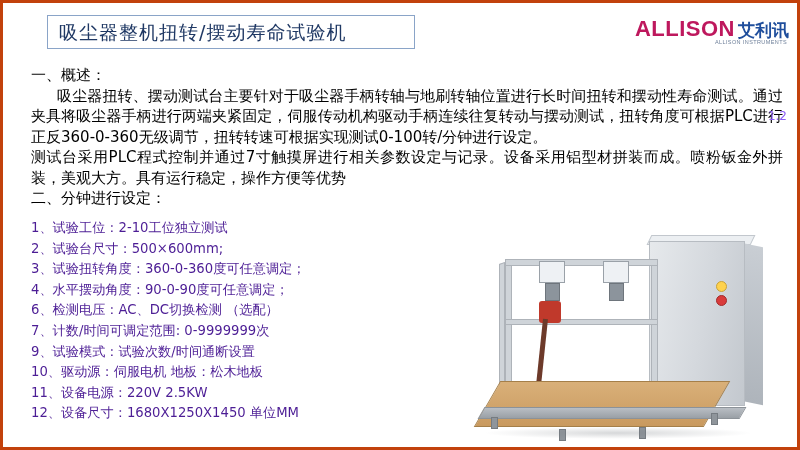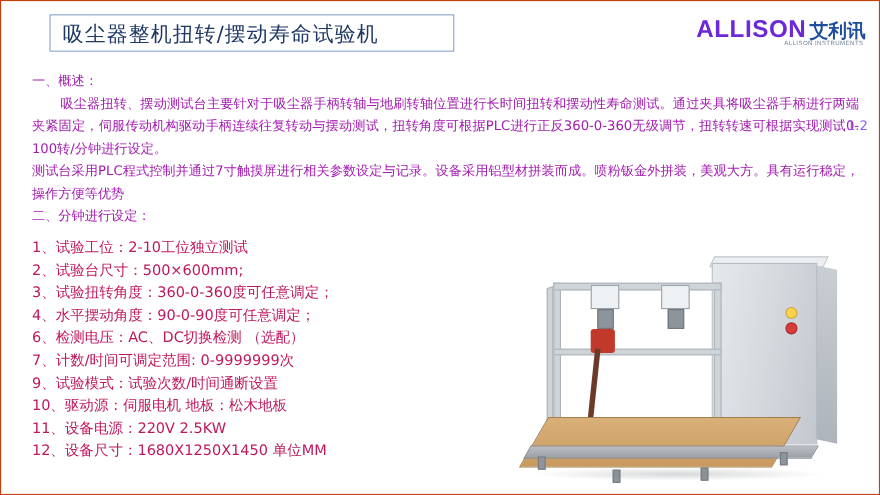--- a/index.html
+++ b/index.html
@@ -5,21 +5,21 @@
   html,body{margin:0;padding:0;}
   body{
     width:800px;height:450px;
     background:#ffffff;
     font-family:"Liberation Sans","DejaVu Sans",sans-serif;
     overflow:hidden;
     position:relative;
   }
   .page{
     position:absolute;inset:0;
-    border:1px solid #c2410c;
+    border:3px solid #c2410c;
     box-sizing:border-box;
   }
   
   .header{
     position:absolute;left:0;top:0;width:800px;height:56px;
   }
   .title-box{
     position:absolute;left:44px;top:12px;
     width:368px;height:34px;
     border:1px solid #8aa4c8;
@@ -30,51 +30,51 @@
     position:absolute;left:56px;top:17px;
     font-size:19px;color:#1f3864;
     letter-spacing:1px;
     font-family:"DejaVu Sans","Liberation Sans",sans-serif;
   }
   .logo{
     position:absolute;right:14px;top:13px;
     display:flex;align-items:baseline;gap:3px;
   }
   .logo-en{
-    font-size:22px;font-weight:bold;color:#6d28d9;
+    font-size:22px;font-weight:bold;color:#be185d;
     letter-spacing:0.5px;
     font-family:"Liberation Sans",sans-serif;
   }
   .logo-cn{
     font-size:17px;font-weight:bold;color:#1f4e9c;
     font-family:"DejaVu Sans","Liberation Sans",sans-serif;
   }
   .logo-sub{
     position:absolute;right:16px;top:36px;
     font-size:5.5px;color:#6d7f99;letter-spacing:0.4px;
     font-family:"Liberation Sans",sans-serif;
   }
   
   .content{
     position:absolute;left:28px;top:62px;width:752px;
     font-family:"DejaVu Sans","Liberation Sans",sans-serif;
-    font-size:12px;
-    color:#a21caf;
+    font-size:15px;
+    color:#000000;
     line-height:20.5px;
   }
   .para{
     margin:0;
     text-align:justify;
     width:752px;
   }
   .indent{text-indent:26px;}
   .list{
     position:absolute;left:28px;top:215px;
     font-family:"DejaVu Sans","Liberation Sans",sans-serif;
-    font-size:13.2px;color:#be185d;
+    font-size:13.2px;color:#4c1d95;
     line-height:20.6px;
     width:420px;
   }
   .list .row{white-space:nowrap;}
   .floatnum{
     position:absolute;right:10px;top:106px;
     font-size:12px;color:#8b5cf6;
     font-family:"DejaVu Sans","Liberation Sans",sans-serif;
   }
   

